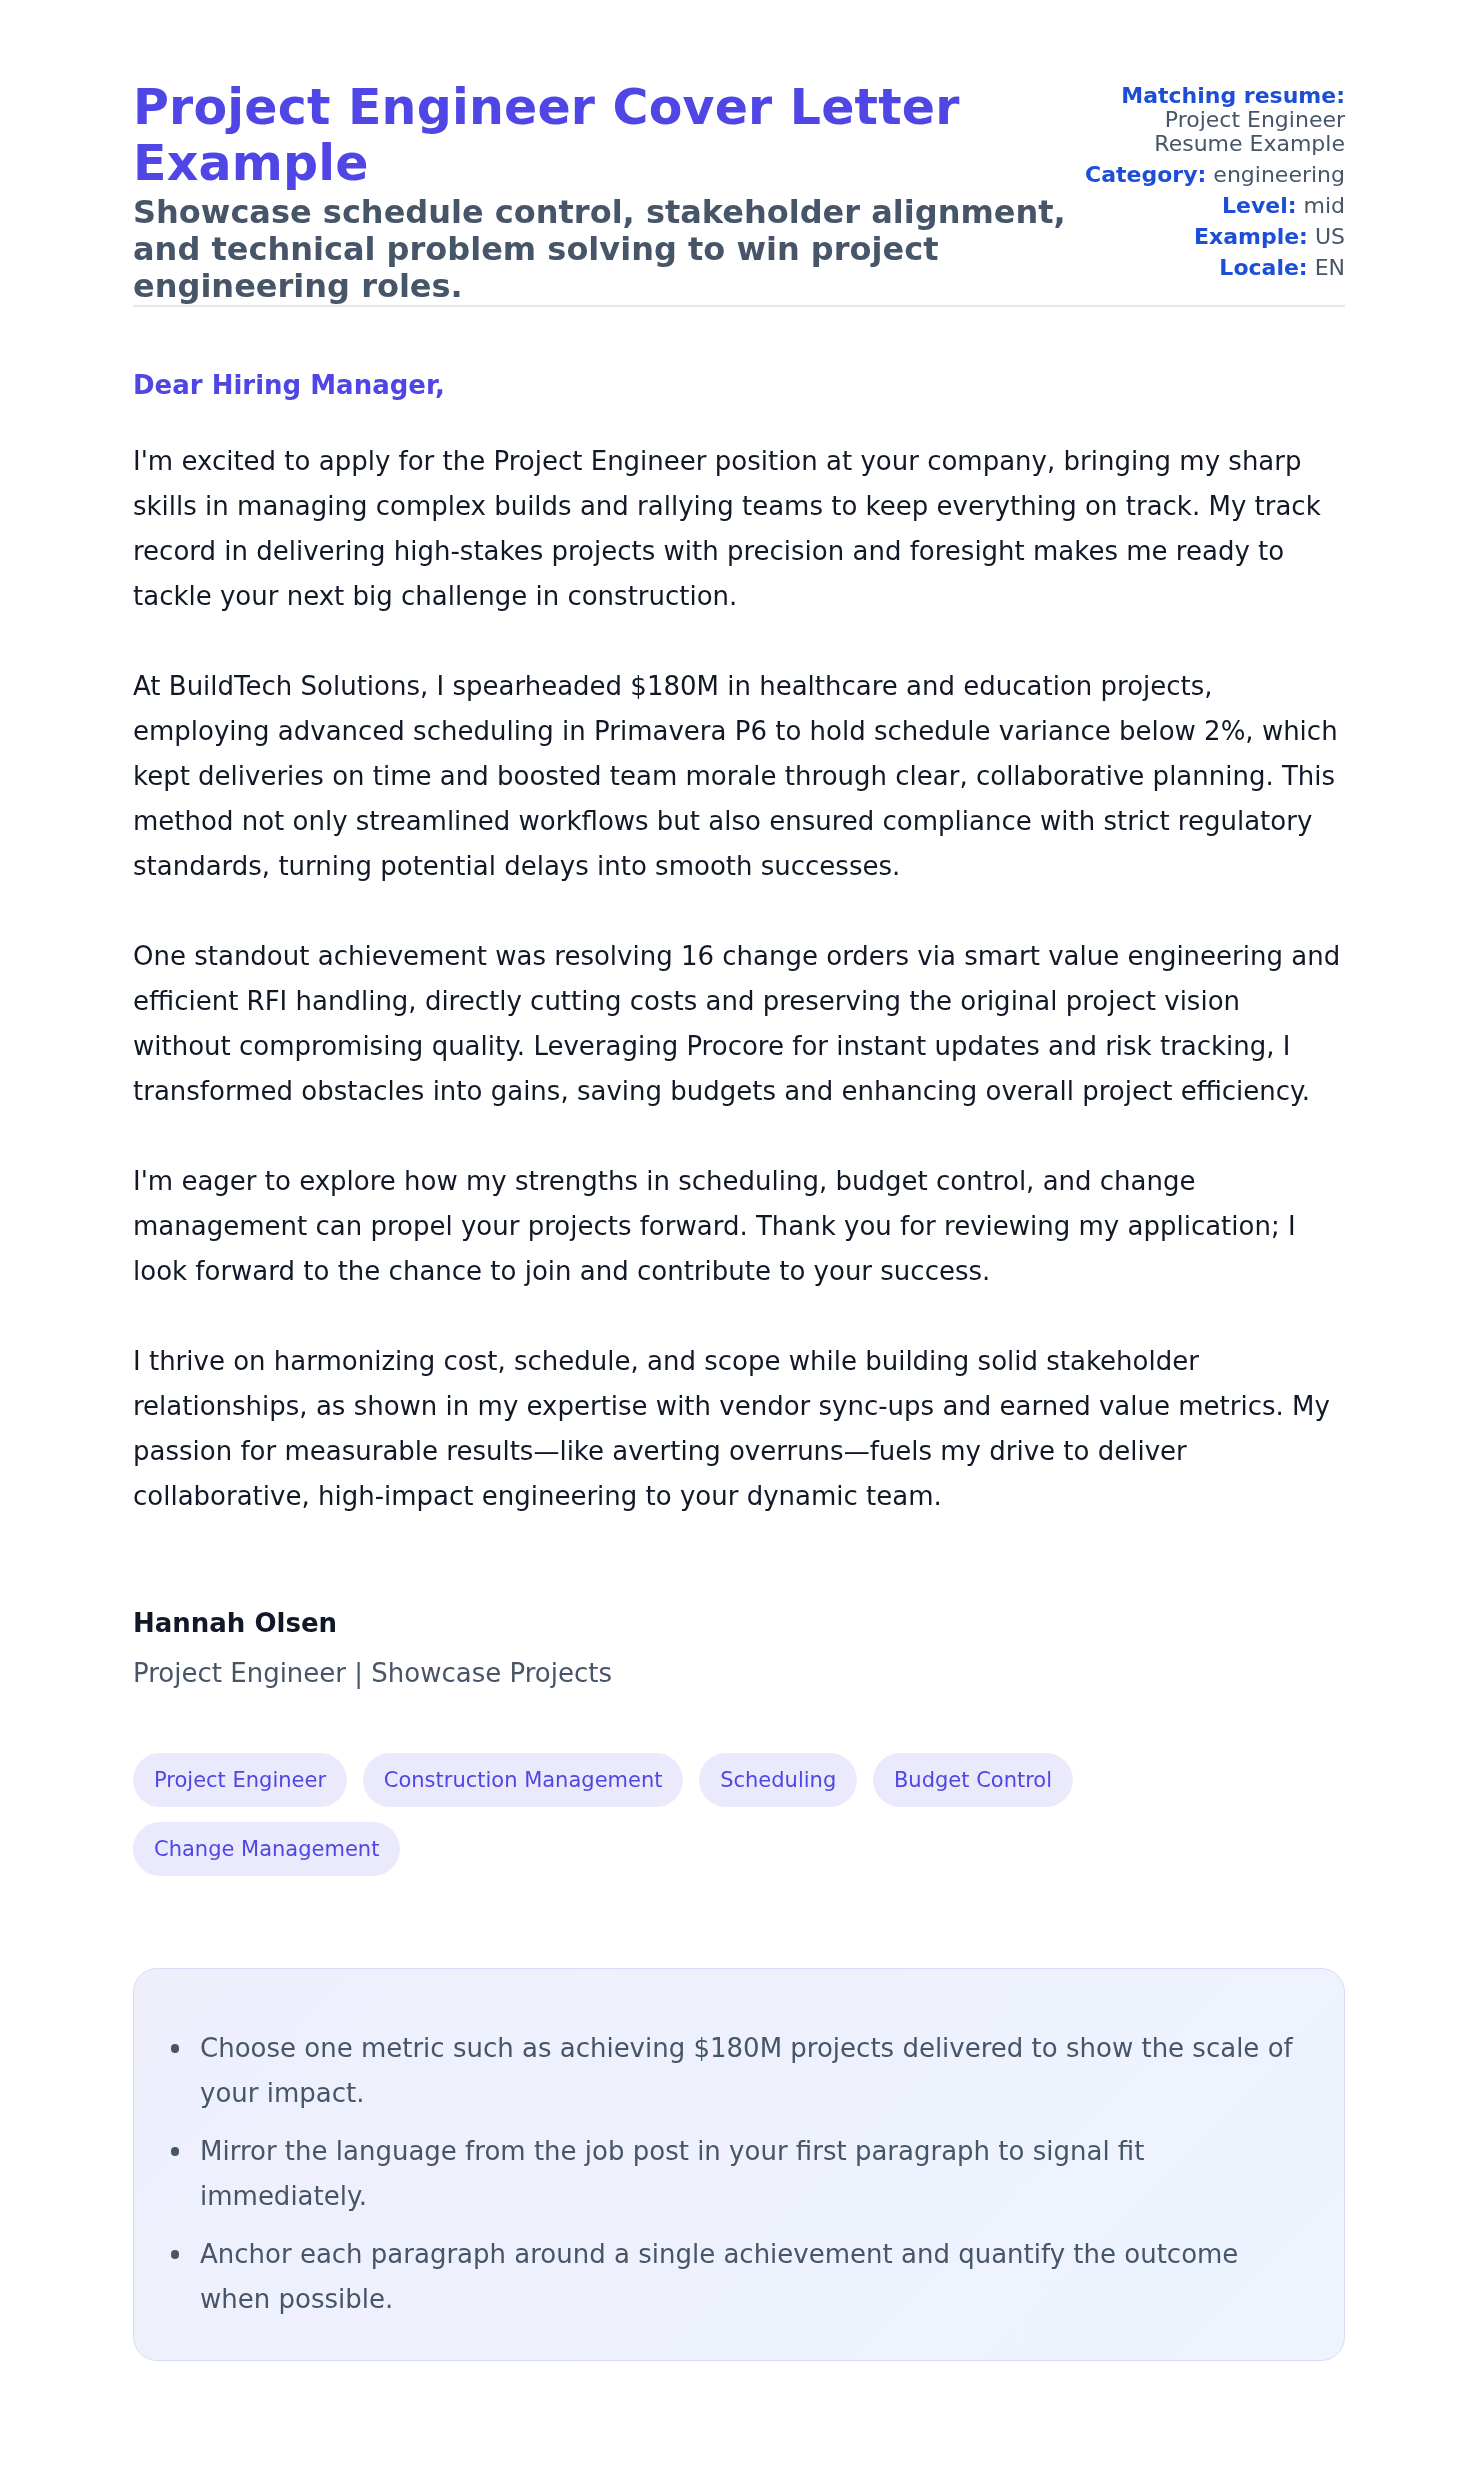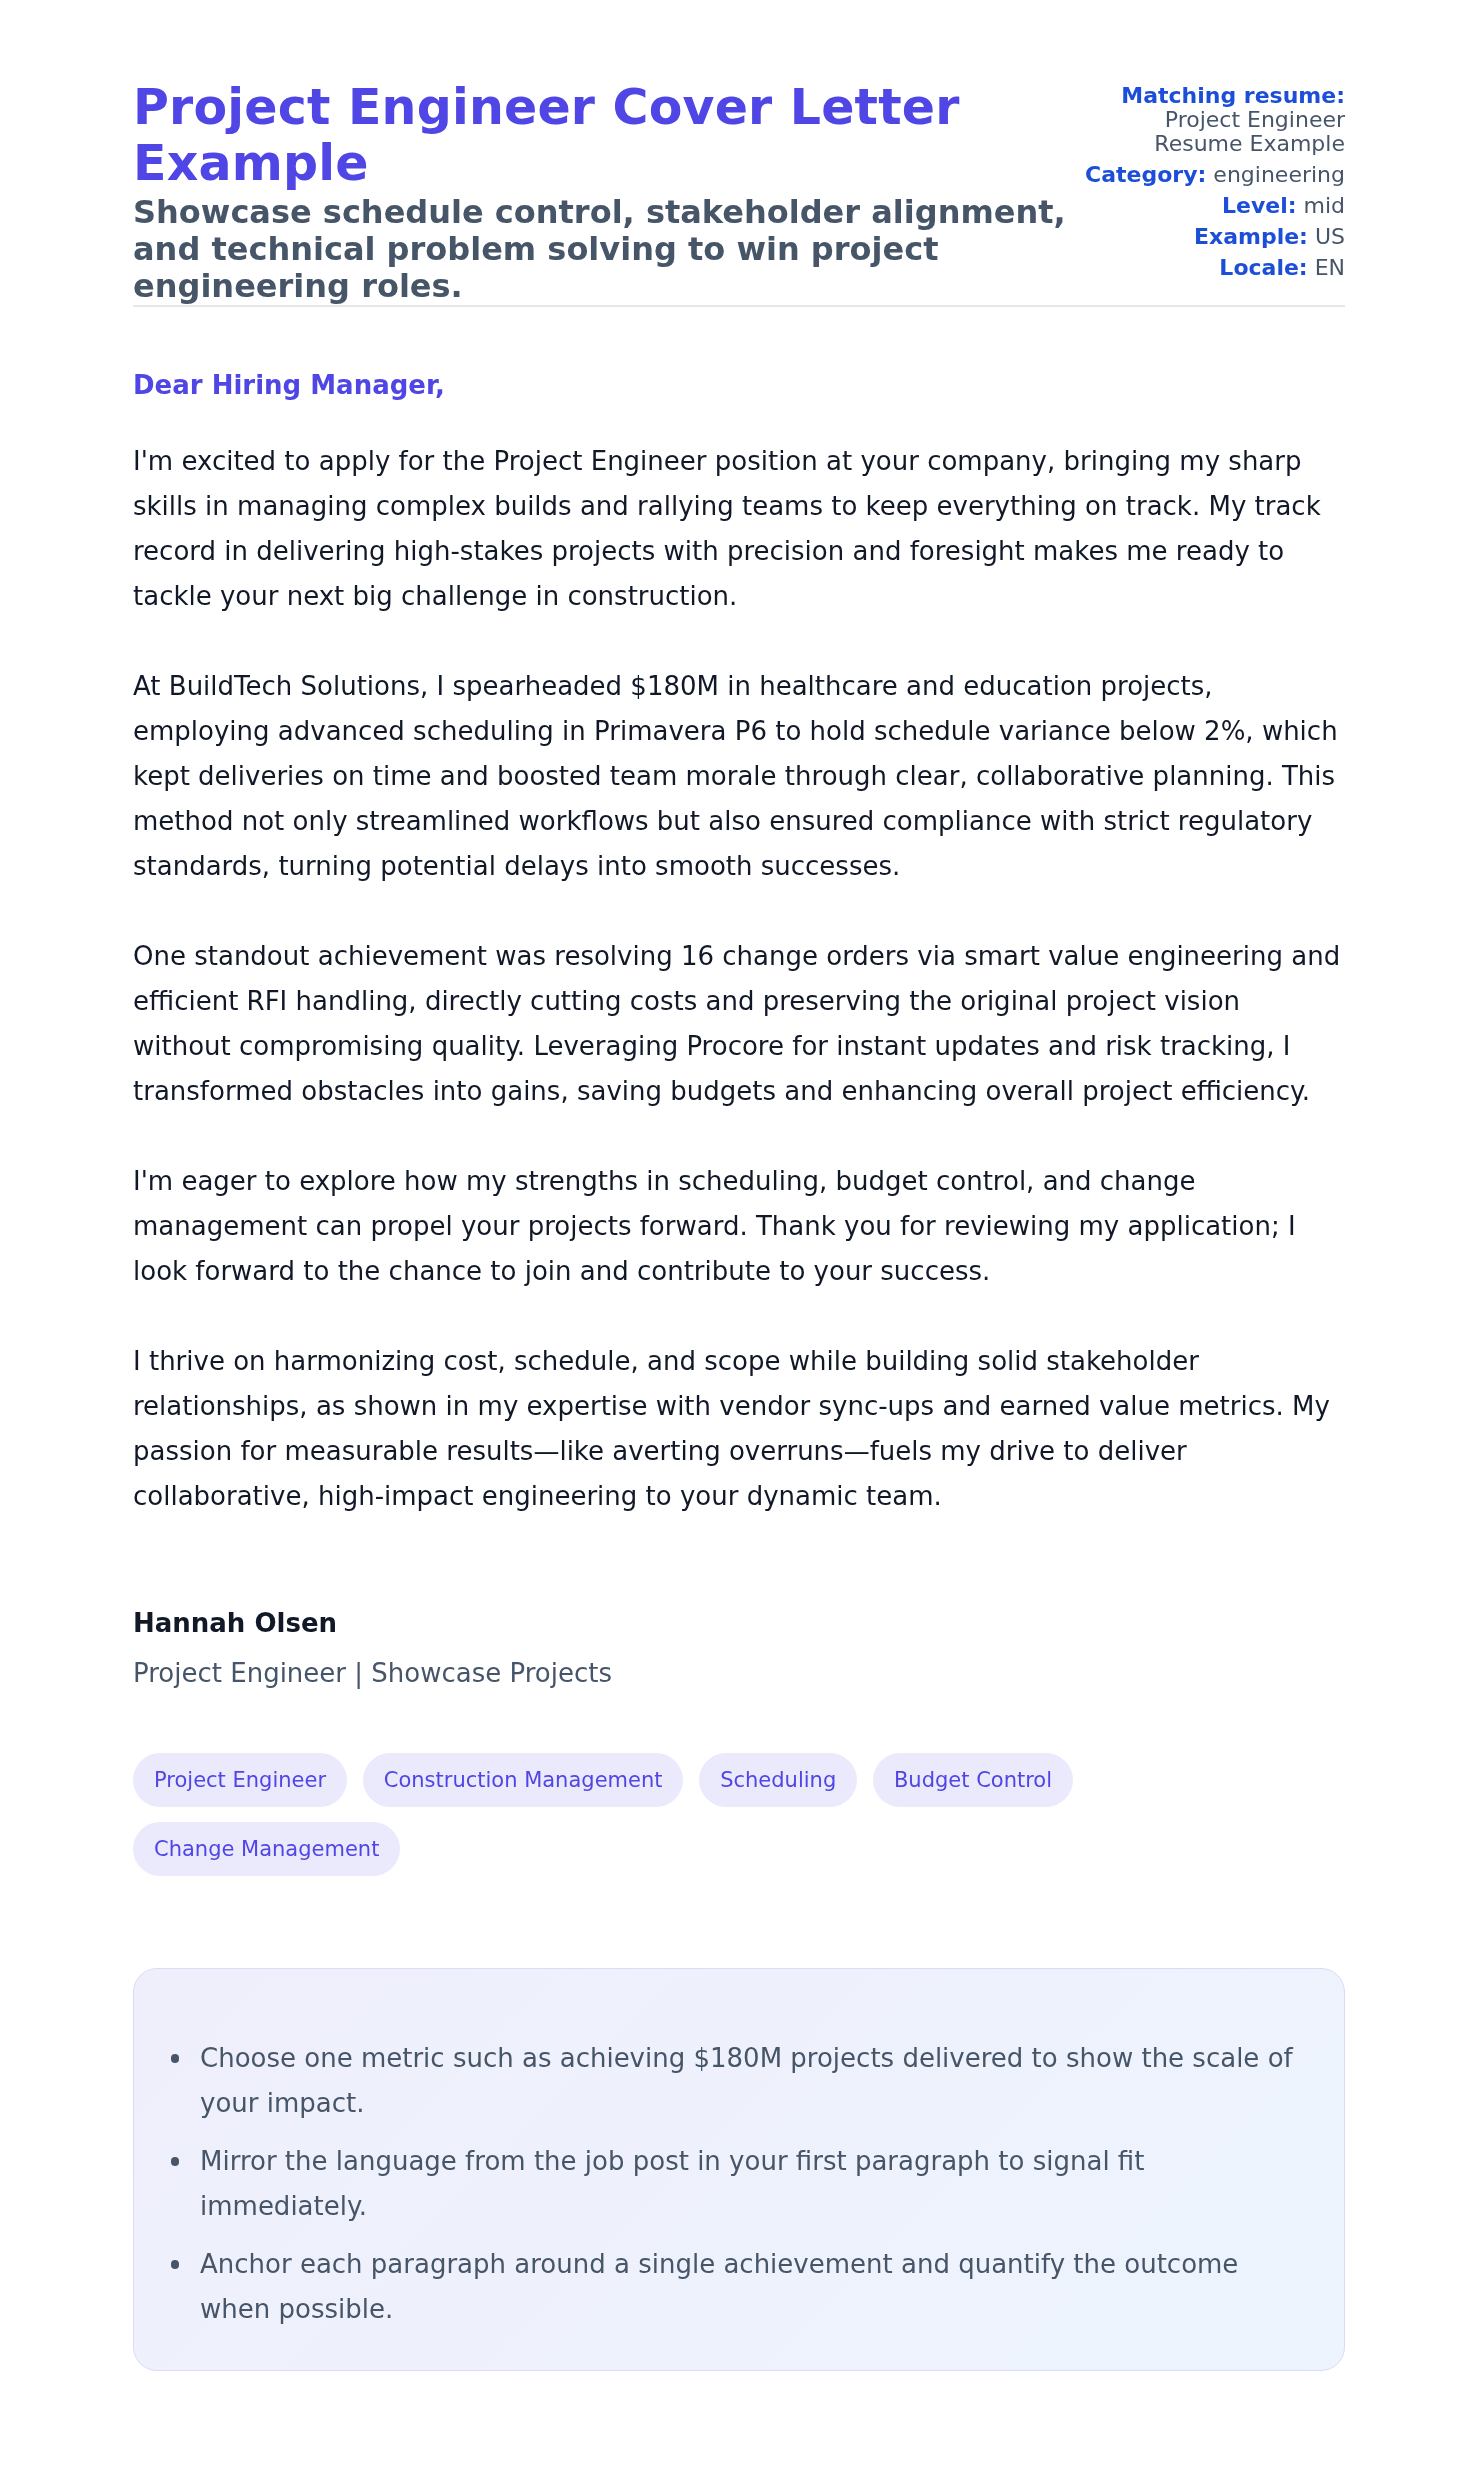--- a/index.html
+++ b/index.html
@@ -107,21 +107,21 @@
       background: linear-gradient(135deg, #efeffc 0%, #edf4fd 100%);
       padding: 38px 35px 38px 35px;
     }
     .tips-title {
       font-weight: bold;
       font-size: 28px;
       line-height: 33px;
       color: #4f46e5;
     }
     .tips-list {
-      margin-top: 29px;
+      margin-top: 19px;
       list-style: none;
     }
     .tips-list li {
       position: relative;
       padding-left: 31px;
       font-size: 26px;
       line-height: 45px;
       color: #475569;
       margin-bottom: 13px;
     }

